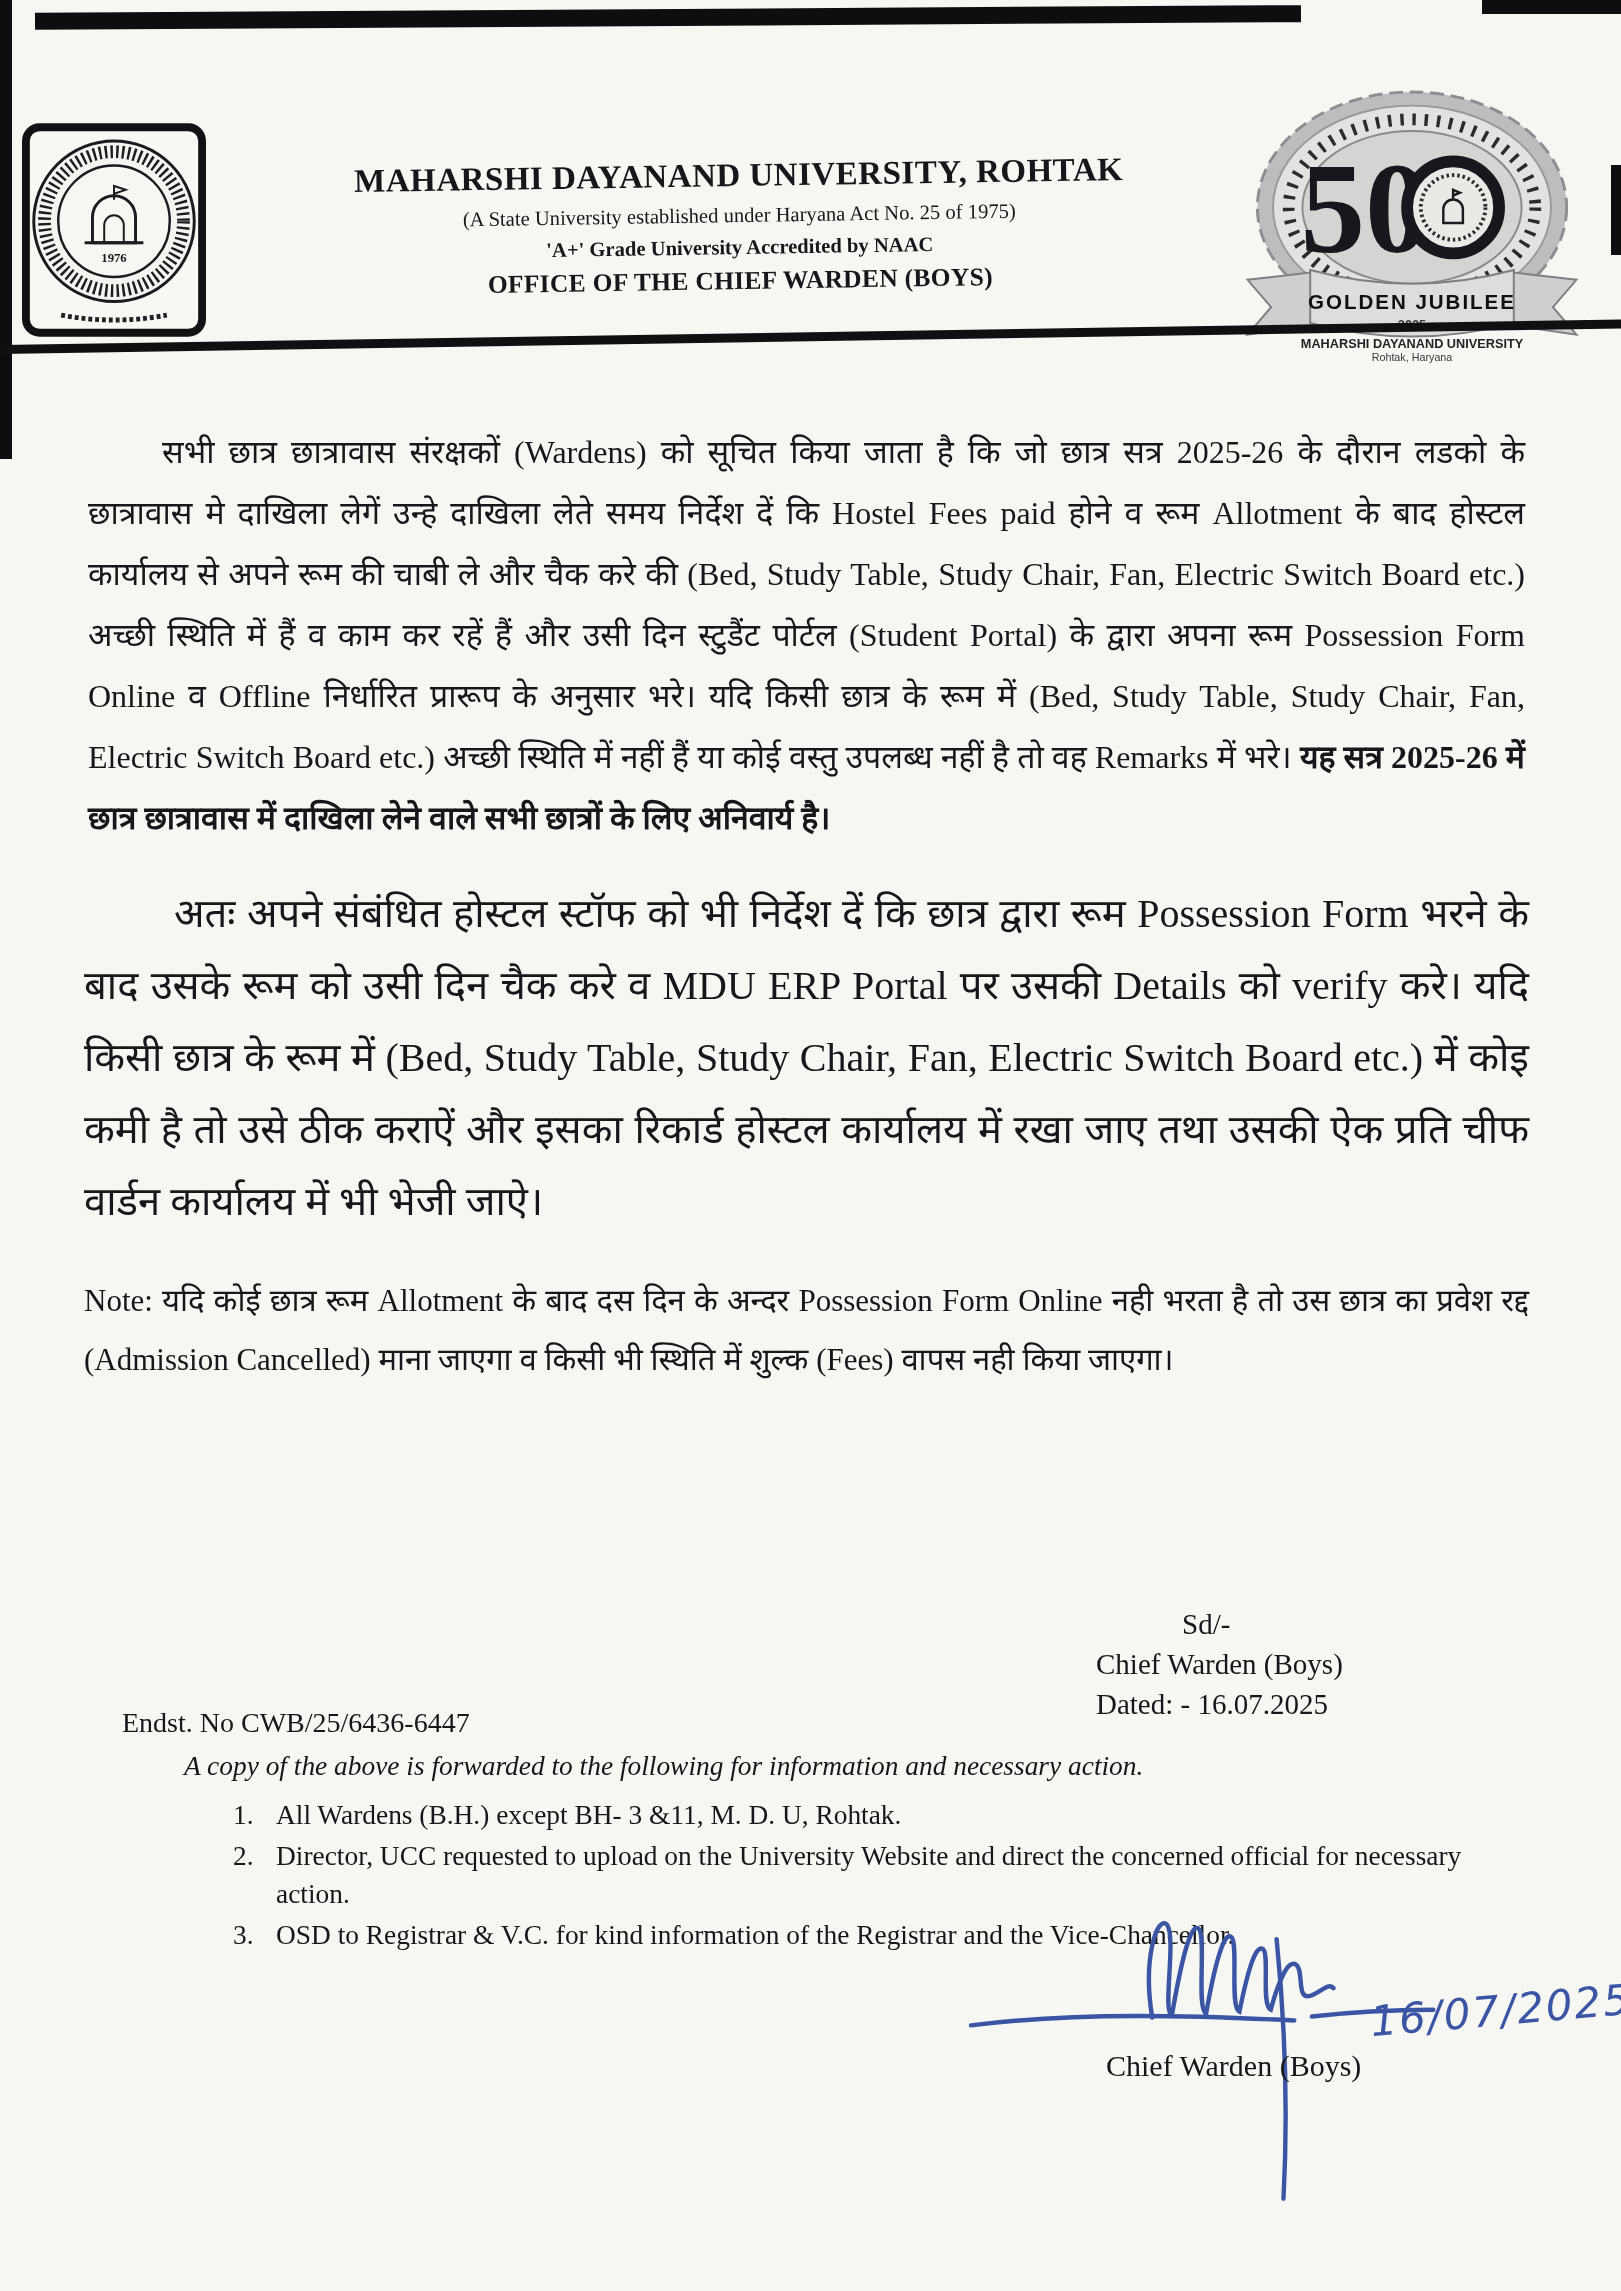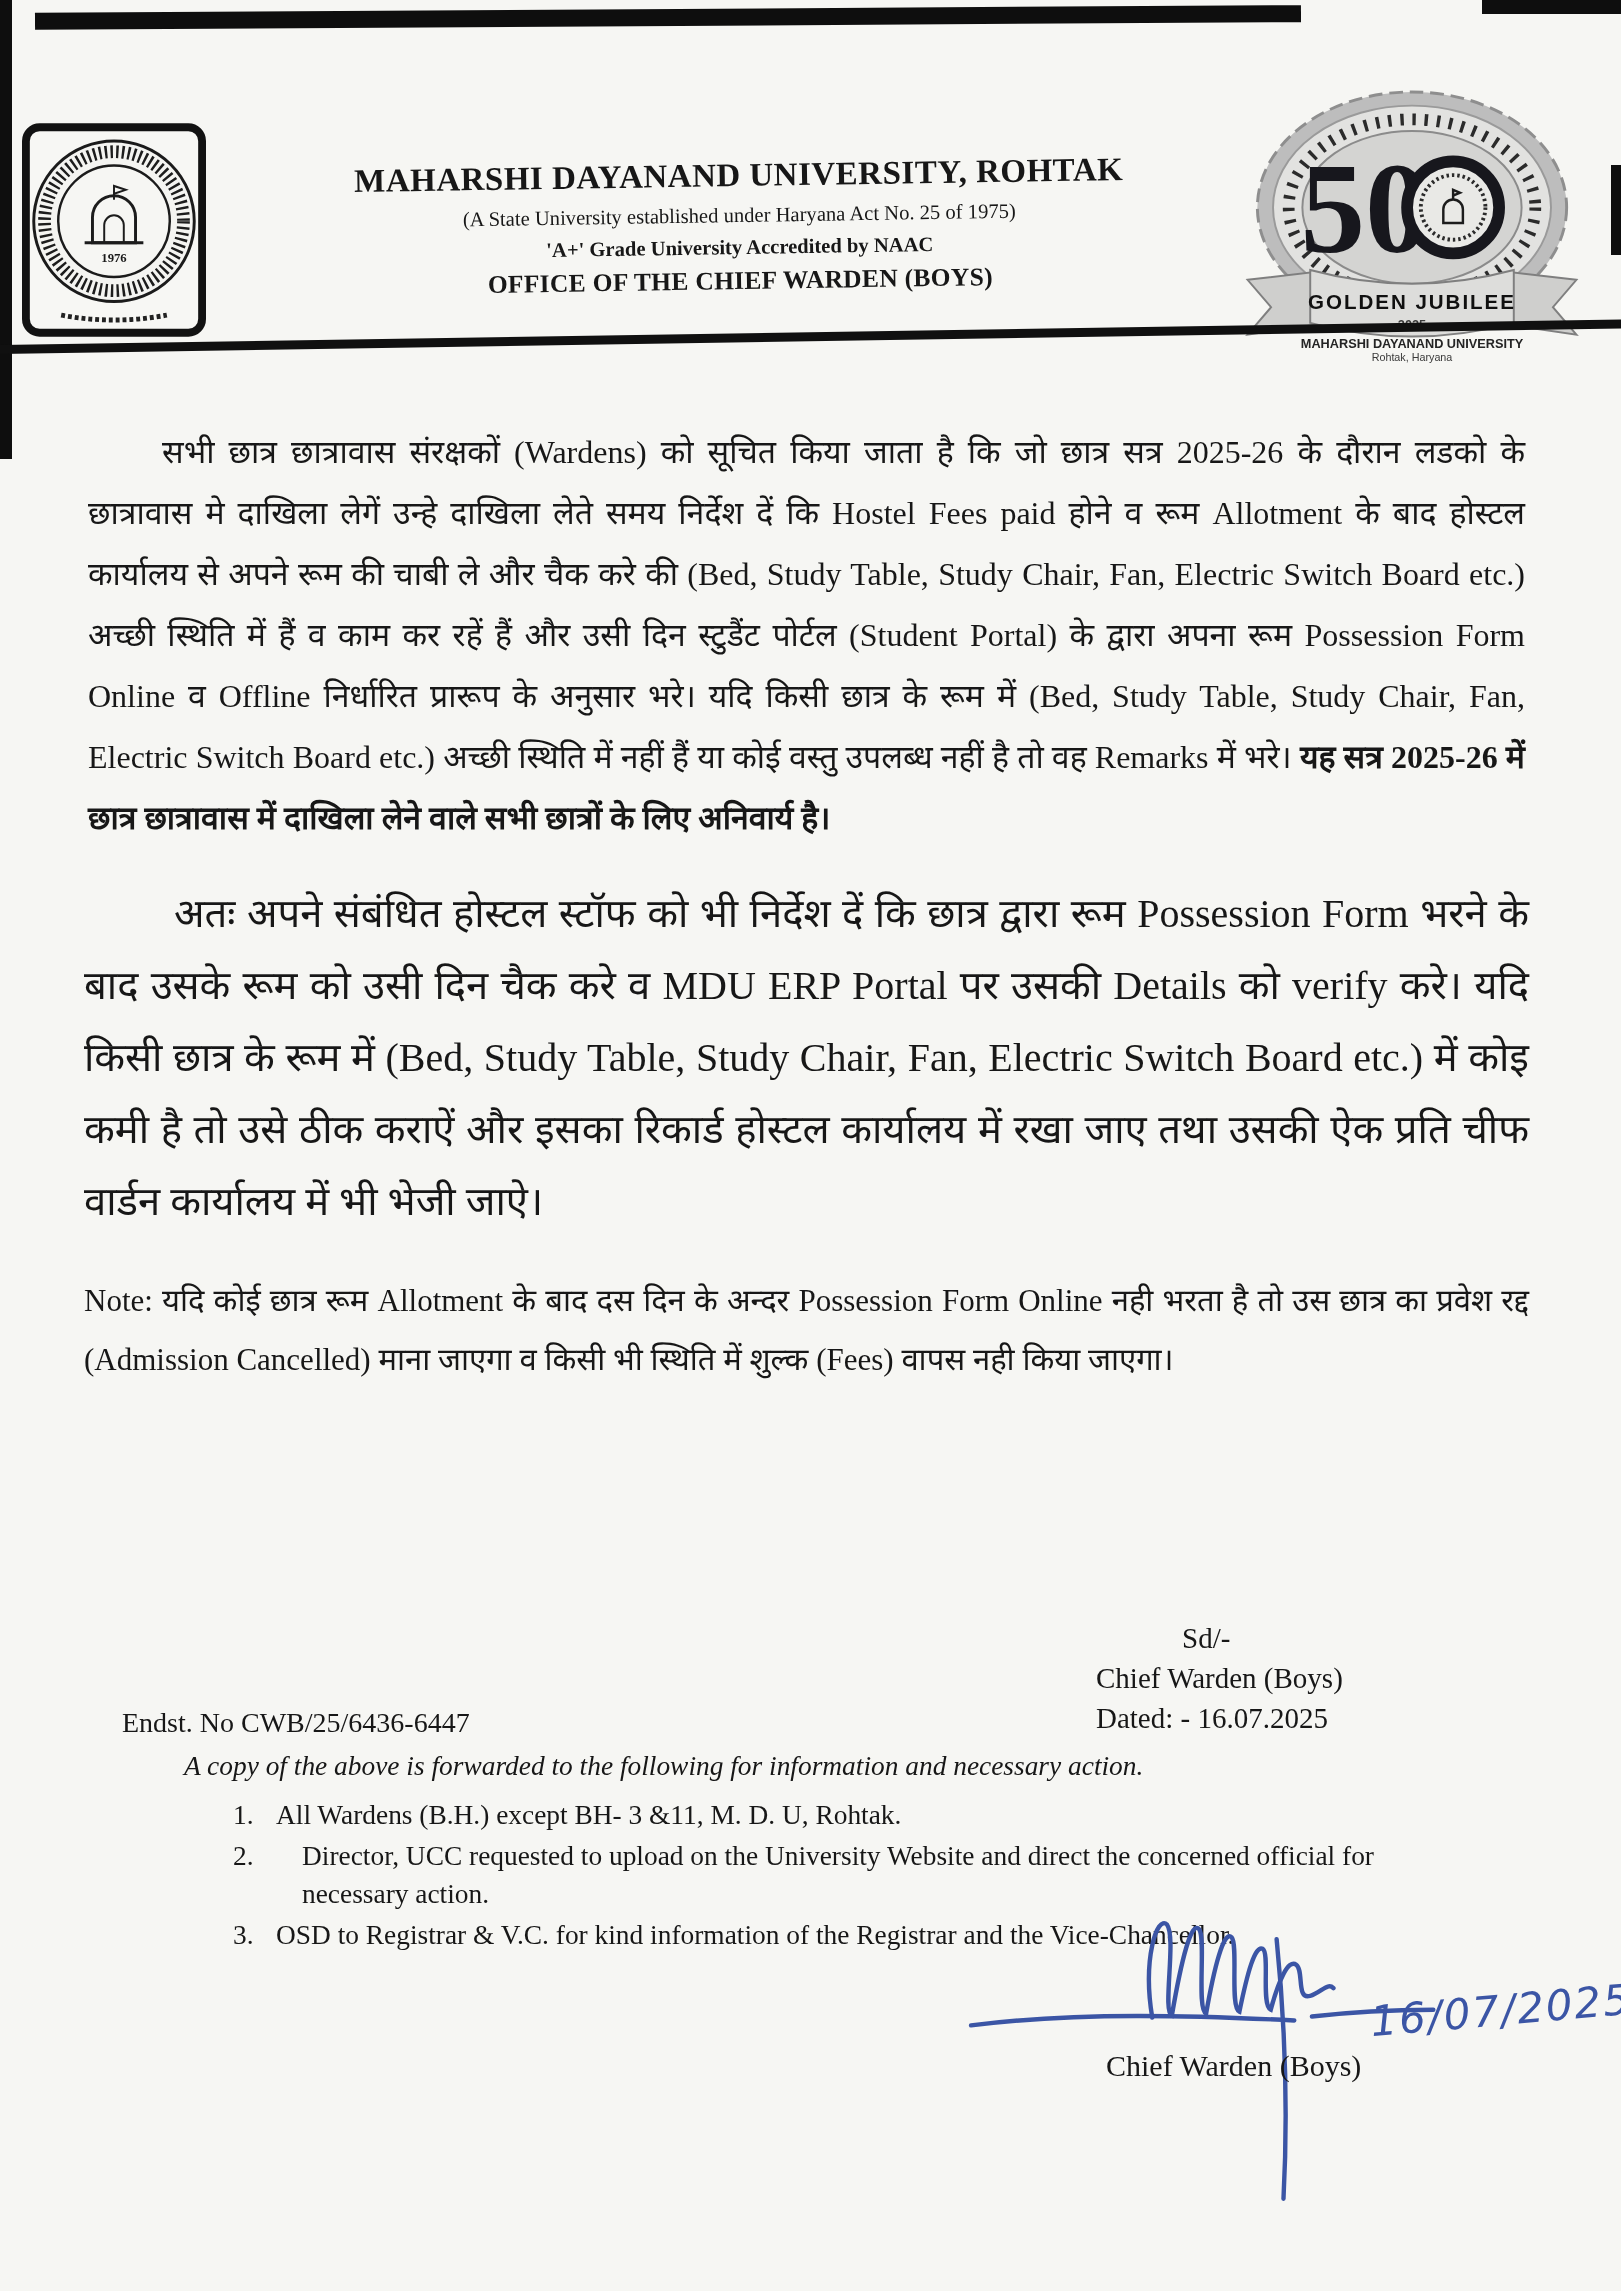--- a/index.html
+++ b/index.html
@@ -36,28 +36,28 @@
   }
   .notice-title span{border-bottom:3.9px solid #151515;padding:0 2px 2.9px 2px;}
   .body-text{position:absolute;left:84px;top:418px;width:1445px;text-align:justify;}
   .p1{font-size:32px;line-height:61px;text-indent:74px;margin:4px;}
   .p1 b{font-weight:bold;}
   .p2{font-size:40px;line-height:72px;text-indent:90px;margin:29px 0 0 0;}
   .note{font-size:31px;line-height:59px;text-indent:0;margin:33px 0 0 0;}
   .note b{font-weight:normal;}
   
   .signoff{position:absolute;left:1096px;top:1604px;font-size:29px;line-height:40px;}
-  .signoff .sd{padding-left:86px;margin-top:14px;}
+  .signoff .sd{padding-left:86px;}
   .endst{position:absolute;left:98px;top:1707px;font-size:28px;margin-left:24px;}
   .forward{position:absolute;left:184px;top:1751px;font-size:27.4px;font-style:italic;}
   .cc-list{position:absolute;left:233px;top:1796px;width:1243px;font-size:27.4px;line-height:38px;}
   .cc-item{display:flex;margin-bottom:2.9px;}
   .cc-num{width:43px;flex:0 0 43px;}
   .cc-text{flex:1;}
-  .cc-item:nth-child(2) .cc-text{max-width:1215px;margin-left:26px;}
+  .cc-item:nth-child(2) .cc-text{max-width:1215px;}
   
   .sig-svg{position:absolute;left:961px;top:1900px;width:549px;height:333px;}
   .sig-name{position:absolute;left:1106px;top:2049px;font-size:30px;}
   .sig-date{
     position:absolute;left:1370px;top:1986px;font-size:42px;color:#3b55a5;
     font-family:"DejaVu Sans",sans-serif;font-style:oblique;
     transform:rotate(-5deg);letter-spacing:2px;white-space:nowrap;
   }
 </style>
 </head>

